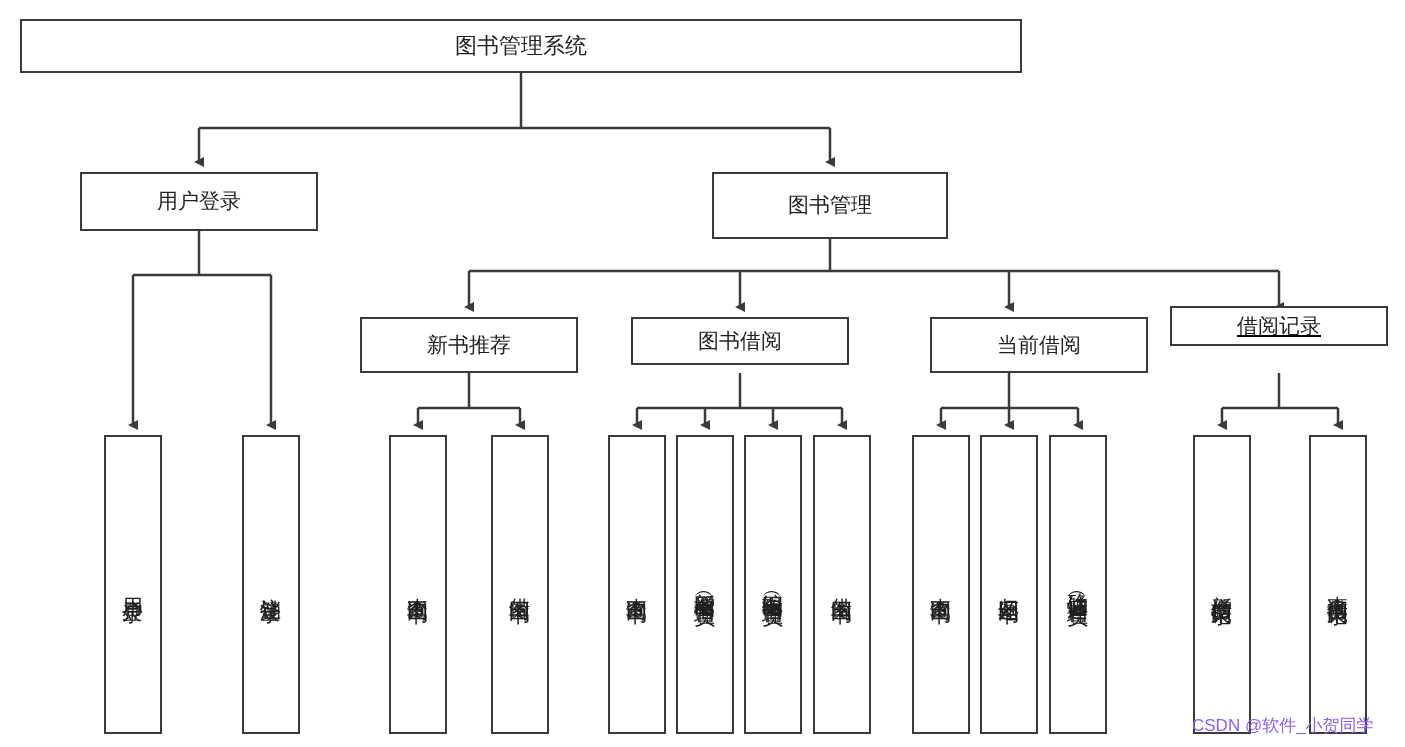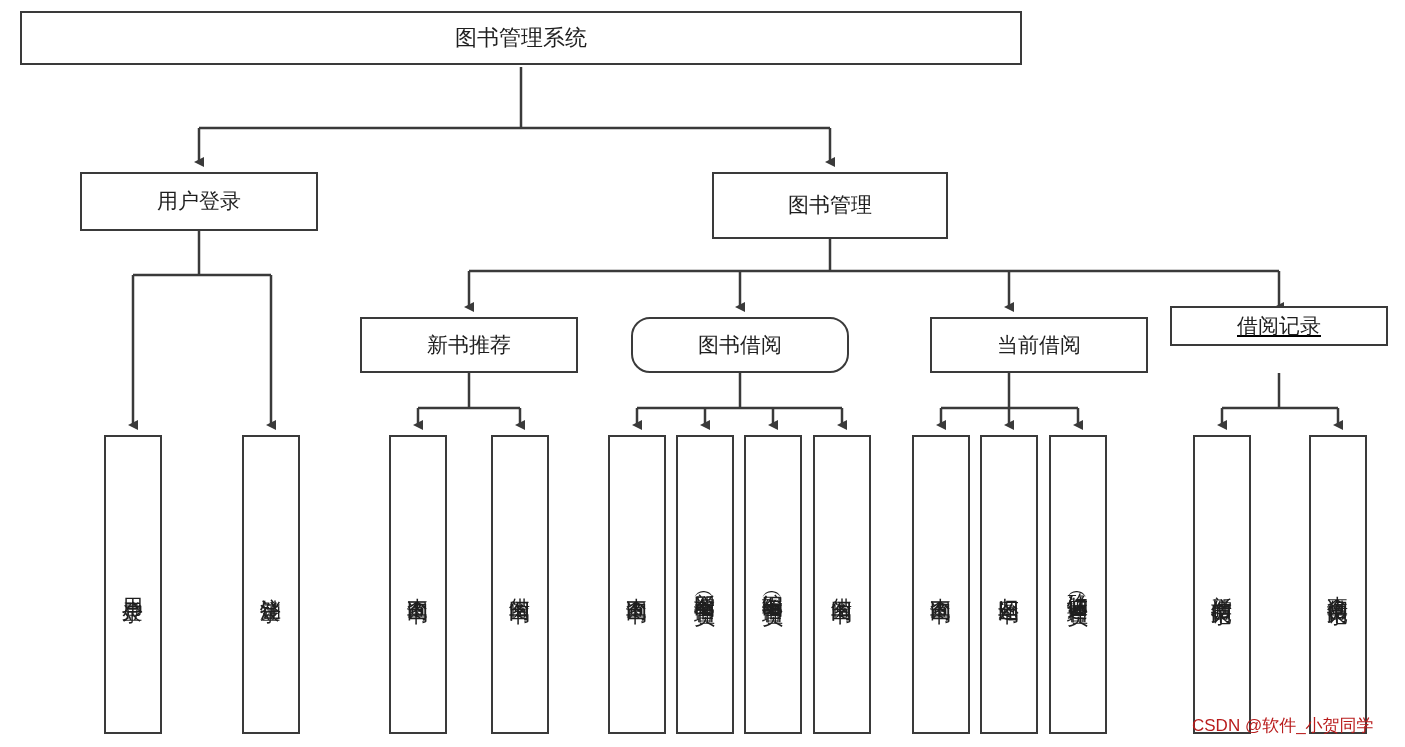--- a/index.html
+++ b/index.html
@@ -50,21 +50,21 @@
   }
   .leaf .node-label {
     font-size: 21px;
     writing-mode: vertical-rl;
     text-orientation: upright;
     letter-spacing: 2px;
     line-height: 1;
   }
   .watermark {
     position: absolute;
-    color: #b91c1c;
+    color: #8b5cf6;
     font-size: 17px;
     white-space: nowrap;
     pointer-events: none;
   }
 </style>
 </head>
 <body>
 
 <div id="diagram-root">
 
@@ -111,35 +111,35 @@
       <path d="M1009,408 L1009,425" marker-end="url(#arrow)"></path>
       <path d="M1078,408 L1078,425" marker-end="url(#arrow)"></path>
 
       <path d="M1279,373 L1279,408"></path>
       <path d="M1222,408 L1338,408"></path>
       <path d="M1222,408 L1222,425" marker-end="url(#arrow)"></path>
       <path d="M1338,408 L1338,425" marker-end="url(#arrow)"></path>
     </g>
   </svg>
 
-  <div class="node-box level-1" style="left:20px; top:11px; width:1002px; height:54px;">
+  <div class="node-box level-1" style="left:20px; top:19px; width:1002px; height:54px;">
     <span class="node-label">图书管理系统</span>
   </div>
 
   <div class="node-box level-2" style="left:80px; top:172px; width:238px; height:59px;">
     <span class="node-label">用户登录</span>
   </div>
   <div class="node-box level-2" style="left:712px; top:172px; width:236px; height:67px;">
     <span class="node-label">图书管理</span>
   </div>
 
   <div class="node-box level-3" style="left:360px; top:317px; width:218px; height:56px;">
     <span class="node-label">新书推荐</span>
   </div>
-  <div class="node-box level-3" style="left:631px; top:317px; width:218px; height:56px;border-radius:19px;">
+  <div class="node-box level-3" style="left:631px; top:317px; width:218px; height:48px;">
     <span class="node-label">图书借阅</span>
   </div>
   <div class="node-box level-3" style="left:900px; top:317px; width:218px; height:56px;margin-left:30px;">
     <span class="node-label">当前借阅</span>
   </div>
   <div class="node-box level-3" style="left:1170px; top:306px; width:218px; height:40px;text-decoration:underline;">
     <span class="node-label">借阅记录</span>
   </div>
 
   <div class="node-box leaf" style="left:104px; top:435px; width:58px; height:299px;">

